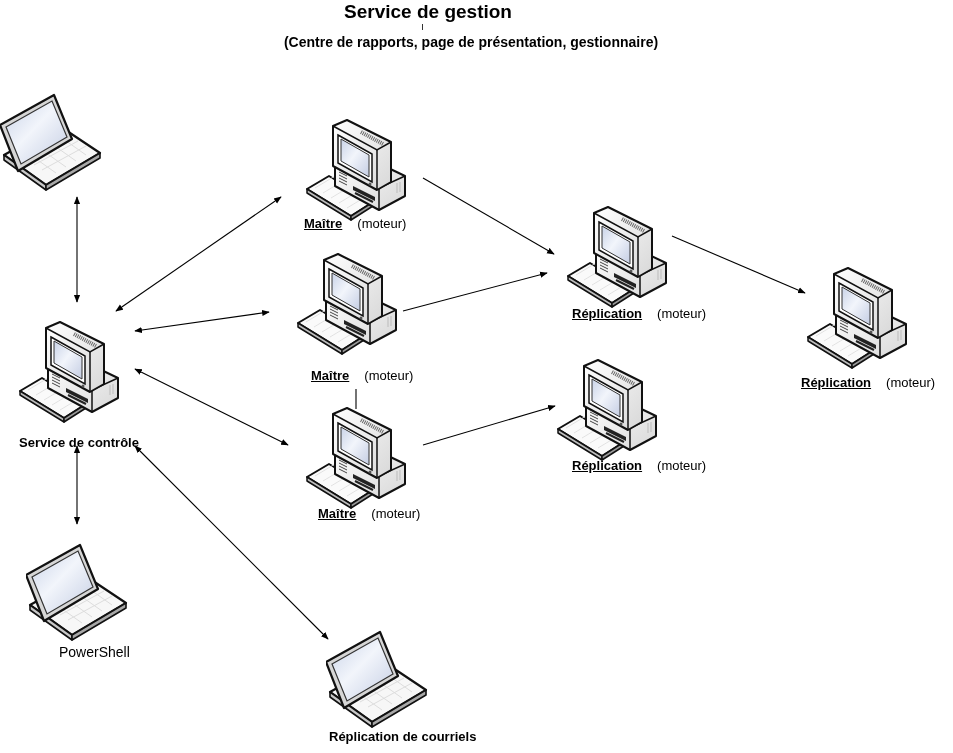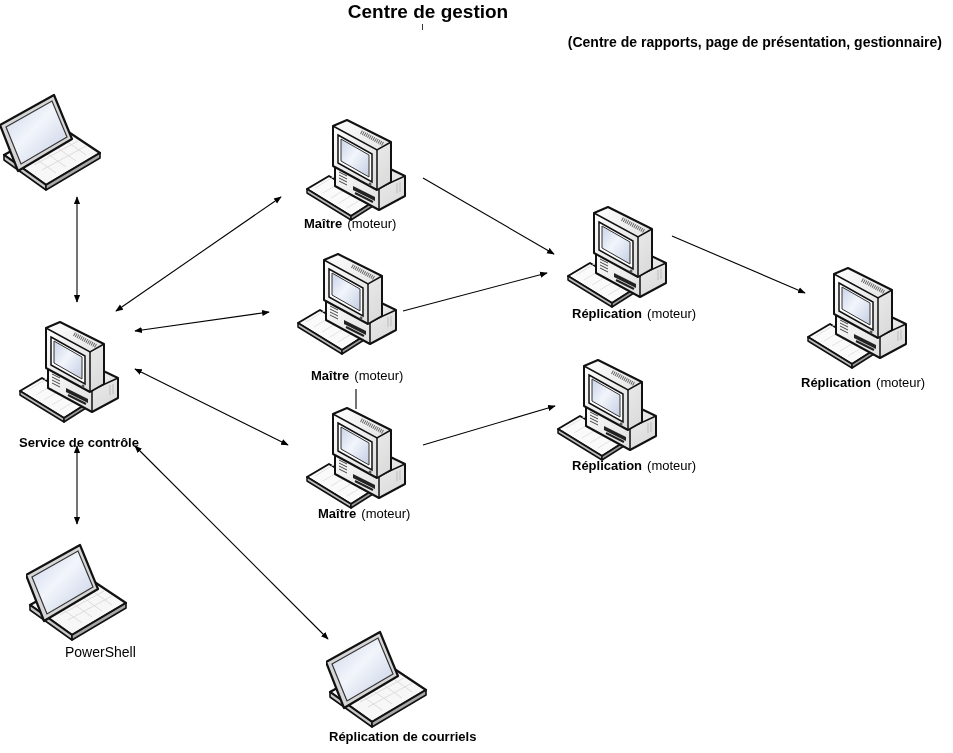--- a/index.html
+++ b/index.html
@@ -1,32 +1,32 @@
 <!DOCTYPE html>
 <html><head>
 <meta charset="utf-8">
 <style>
   html, body { margin: 0; padding: 0; background: #ffffff; }
   body { width: 953px; height: 753px; position: relative; overflow: hidden;
          font-family: "Liberation Sans", sans-serif; color: #000; }
   .abs { position: absolute; }
   .title { left: 0; width: 856px; top: 1px; text-align: center; font-size: 19px; font-weight: bold; }
-  .subtitle { left: 0; width: 942px; top: 34px; text-align: right; font-size: 14px; font-weight: bold; }
+  .subtitle { left: 0; width: 942px; top: 34px; text-align: center; font-size: 14px; font-weight: bold; }
   .tick { left: 422px; top: 24px; width: 1px; height: 6px; background: #333; }
   .label { font-size: 13px; white-space: nowrap; }
-  .label b { font-weight: bold; }
-  .label .sub { font-weight: normal; margin-left: 5px; }
+  .label b { font-weight: bold; text-decoration: underline; }
+  .label .sub { font-weight: normal; margin-left: 15px; }
   .plain { font-size: 14px; white-space: nowrap; font-weight: normal; }
   svg.overlay { position: absolute; left: 0; top: 0; }
   .node { position: absolute; }
 </style>
 </head>
 <body>
 
-<div class="abs title">Centre de gestion</div>
+<div class="abs title">Service de gestion</div>
 <div class="abs tick"></div>
 <div class="abs subtitle">(Centre de rapports, page de présentation, gestionnaire)</div>
 
 <svg class="overlay" width="953" height="753">
   <defs>
     <marker id="ah" viewBox="0 0 10 10" refX="9" refY="5" markerWidth="7" markerHeight="7" orient="auto-start-reverse">
       <path d="M0,1 L10,5 L0,9 z" fill="#000"></path>
     </marker>
   </defs>
   <g stroke="#000" stroke-width="1.1" fill="none">
@@ -119,21 +119,21 @@
 </svg>
 
 <svg class="node" style="left:16px;top:320px" width="104" height="104">
   <use href="#desktop"></use>
 </svg>
 <div class="abs label" style="left:19px;top:435px;font-weight:bold">Service de contrôle</div>
 
 <svg class="node" style="left:26px;top:543px" width="104" height="100">
   <use href="#laptop"></use>
 </svg>
-<div class="abs plain" style="left:65px;top:644px">PowerShell</div>
+<div class="abs plain" style="left:59px;top:644px">PowerShell</div>
 
 <svg class="node" style="left:326px;top:630px" width="104" height="100">
   <use href="#laptop"></use>
 </svg>
 <div class="abs label" style="left:329px;top:729px;font-weight:bold">Réplication de courriels</div>
 
 <svg class="node" style="left:303px;top:118px" width="104" height="104">
   <use href="#desktop"></use>
 </svg>
 <div class="abs label" style="left:304px;top:216px">

